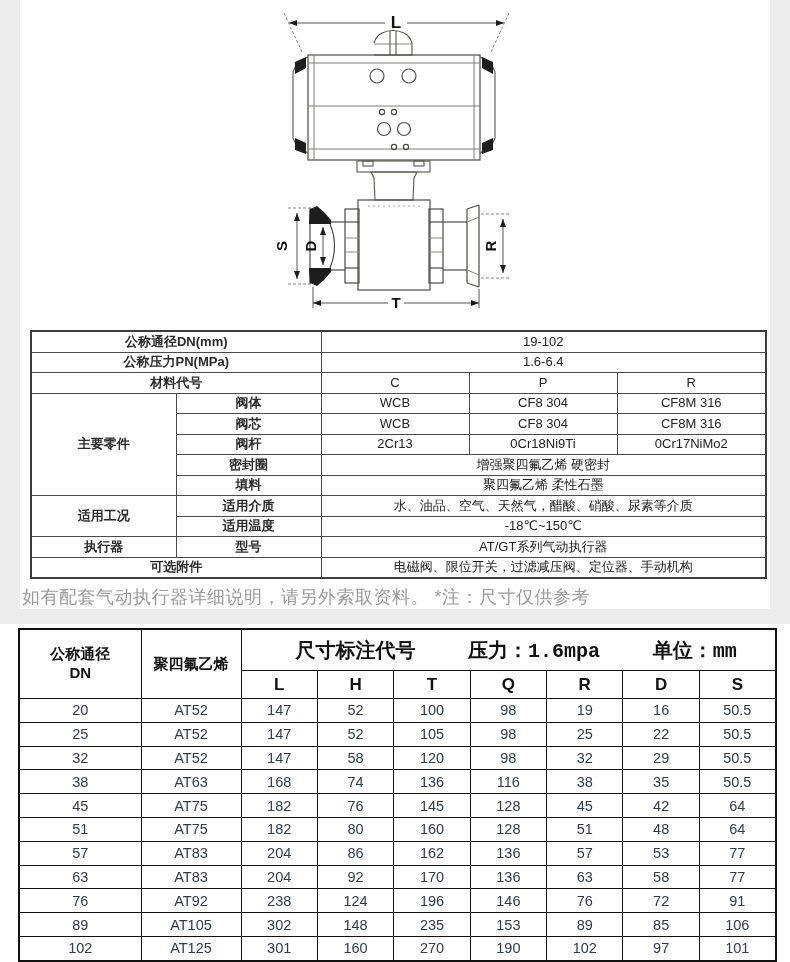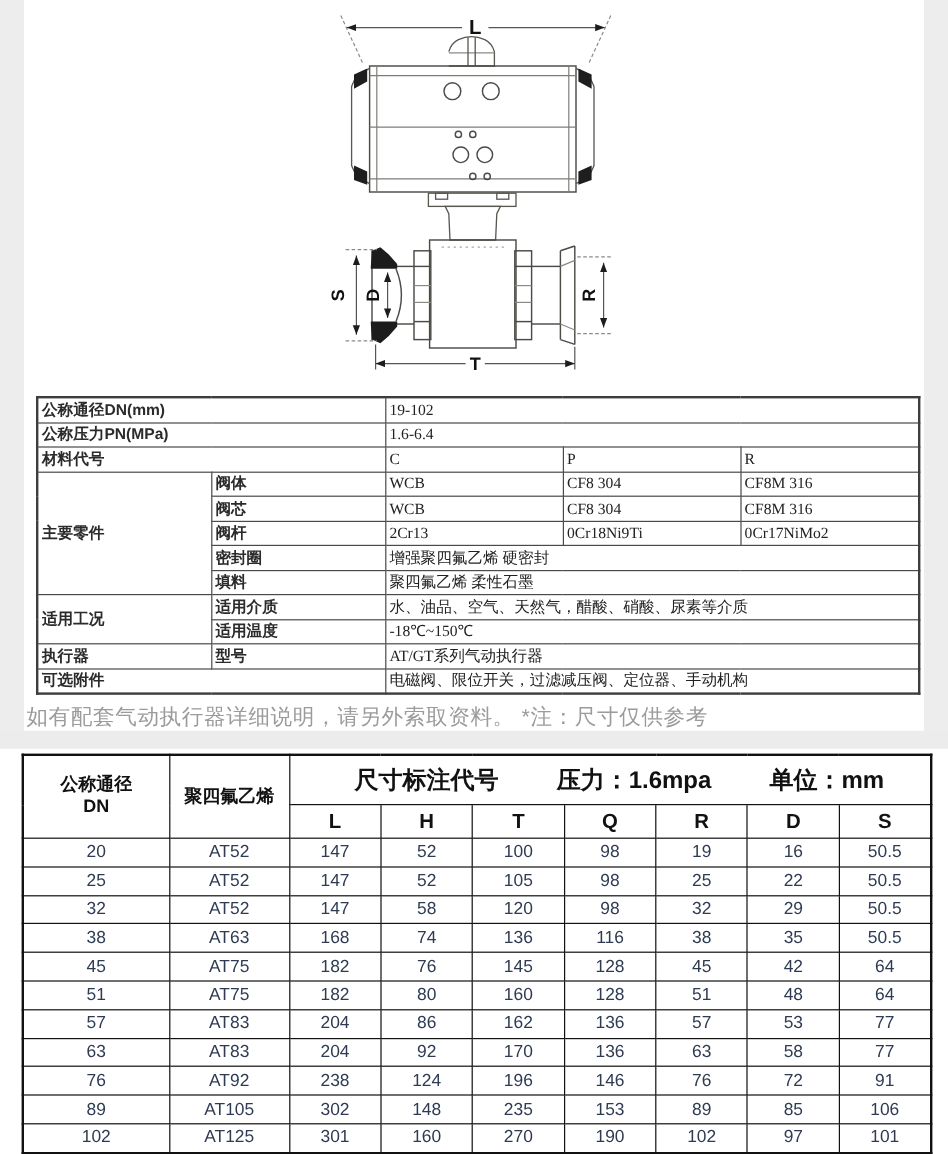--- a/index.html
+++ b/index.html
@@ -17,46 +17,46 @@
   .drawing-wrap{position:absolute;left:0;top:0;width:790px;height:330px;}
 
   
   .spec-table{
     position:absolute;left:30px;top:330px;width:735px;
     border-collapse:collapse;table-layout:fixed;
     font-size:13px;color:#222;
   }
   .spec-table td{
     border:1px solid #4a4a4a;height:19.5px;line-height:1.1;
-    vertical-align:middle;padding:0 3px;
+    text-align:center;vertical-align:middle;padding:0 3px;
     background:#fff;
   }
   .spec-table{border:2px solid #3d3d3d;}
   .spec-table td.lbl{font-weight:bold;color:#2b2b2b;}
-  .spec-table td.val{font-weight:normal;font-family:Liberation Serif, serif;}
+  .spec-table td.val{font-weight:normal;}
 
   
   .note{
     position:absolute;left:22px;top:585px;width:740px;
     font-size:18px;color:#9b9b9b;letter-spacing:.5px;
   }
 
   
   .dim-table{
     position:absolute;left:18px;top:628px;width:757px;
     border-collapse:collapse;table-layout:fixed;
     font-size:15px;
   }
   .dim-table th,.dim-table td{
     border:1.5px solid #111;text-align:center;vertical-align:middle;
     padding:0;background:#fff;
   }
   .dim-table{border:2.5px solid #111;}
   .dim-table th{font-weight:bold;color:#111;}
-  .dim-table .hd-main{height:40px;font-size:20px;}
+  .dim-table .hd-main{height:40px;font-size:20px;font-family:Liberation Mono, monospace;}
   .hd-main-inner{display:flex;justify-content:space-between;align-items:center;padding:0 38px 0 54px;}
   .dim-table .hd-sub th{height:27px;font-size:17px;}
   .dim-table .hd-col1{font-size:15px;font-weight:bold;line-height:1.25;}
   .dim-table tbody td{height:22.8px;color:#2e3b52;font-size:14.5px;}
   .dim-table tbody td:first-child,.dim-table tbody td:nth-child(2){color:#2e3b52;}
 
   svg text{font-family:"Liberation Sans","DejaVu Sans",sans-serif;}
 </style>
 </head>
 <body>

